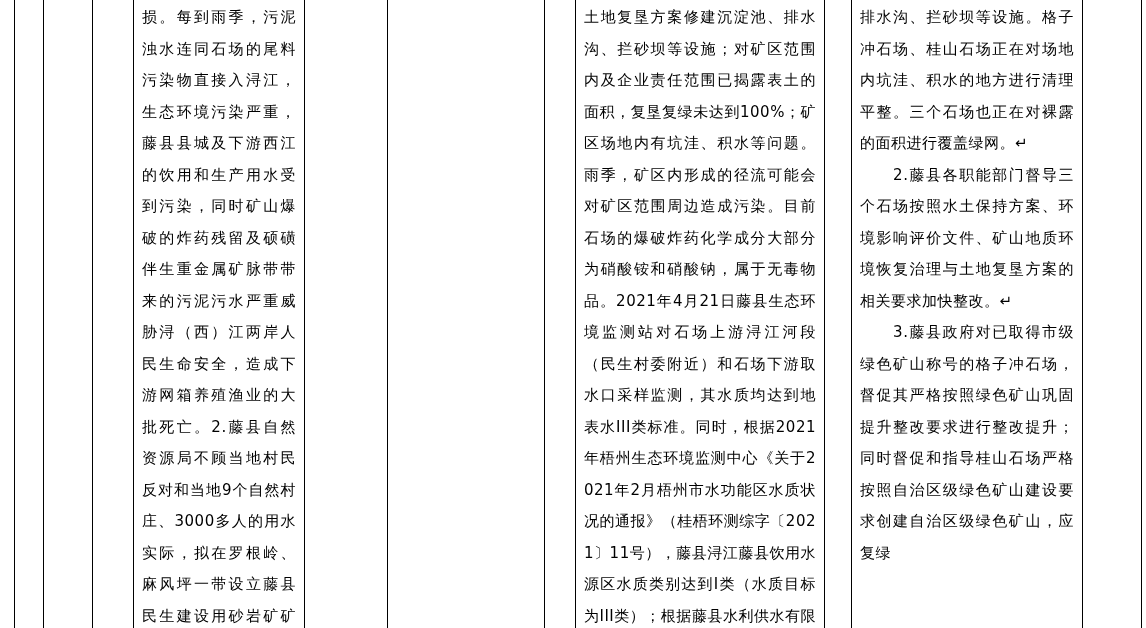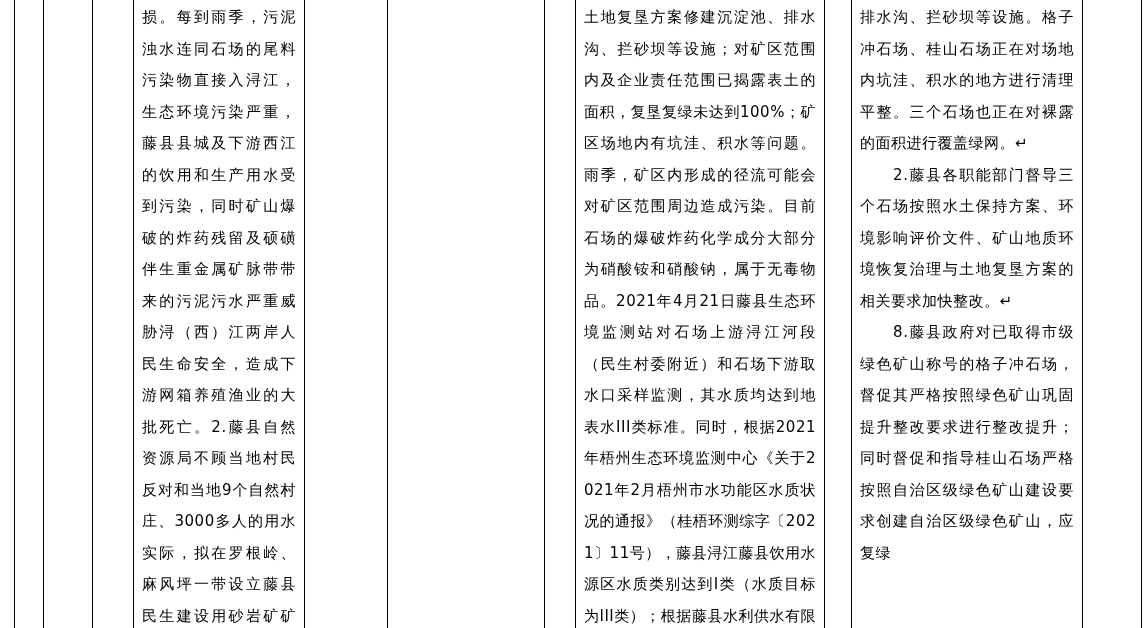--- a/index.html
+++ b/index.html
@@ -111,21 +111,21 @@
       </td>
       <td class="c9">
         <div class="cell-inner">
               <div class="txt"></div>
             </div>
       </td>
       <td class="c10">
         <div class="cell-inner">
               <div class="txt">排水沟、拦砂坝等设施。格子冲石场、桂山石场正在对场地内坑洼、积水的地方进行清理平整。三个石场也正在对裸露的面积进行覆盖绿网。↵
 　　2.藤县各职能部门督导三个石场按照水土保持方案、环境影响评价文件、矿山地质环境恢复治理与土地复垦方案的相关要求加快整改。↵
-　　8.藤县政府对已取得市级绿色矿山称号的格子冲石场，督促其严格按照绿色矿山巩固提升整改要求进行整改提升；同时督促和指导桂山石场严格按照自治区级绿色矿山建设要求创建自治区级绿色矿山，应复绿</div>
+　　3.藤县政府对已取得市级绿色矿山称号的格子冲石场，督促其严格按照绿色矿山巩固提升整改要求进行整改提升；同时督促和指导桂山石场严格按照自治区级绿色矿山建设要求创建自治区级绿色矿山，应复绿</div>
             </div>
       </td>
       <td class="c11">
         <div class="cell-inner">
               <div class="txt"></div>
             </div>
       </td>
     </tr>
   </tbody>
     </table>

